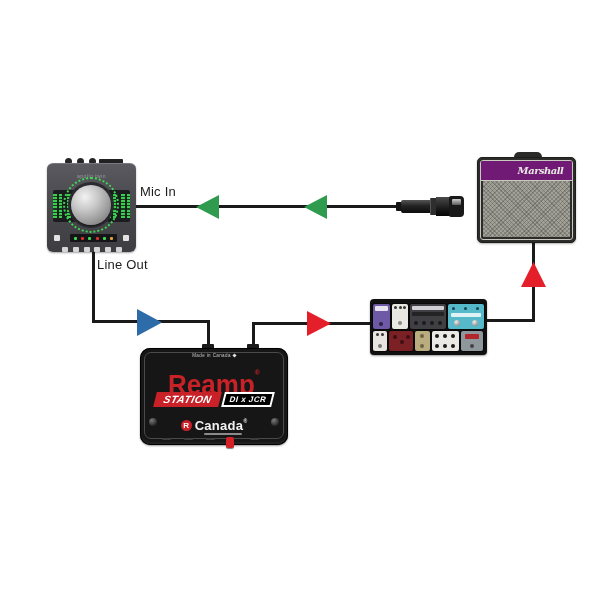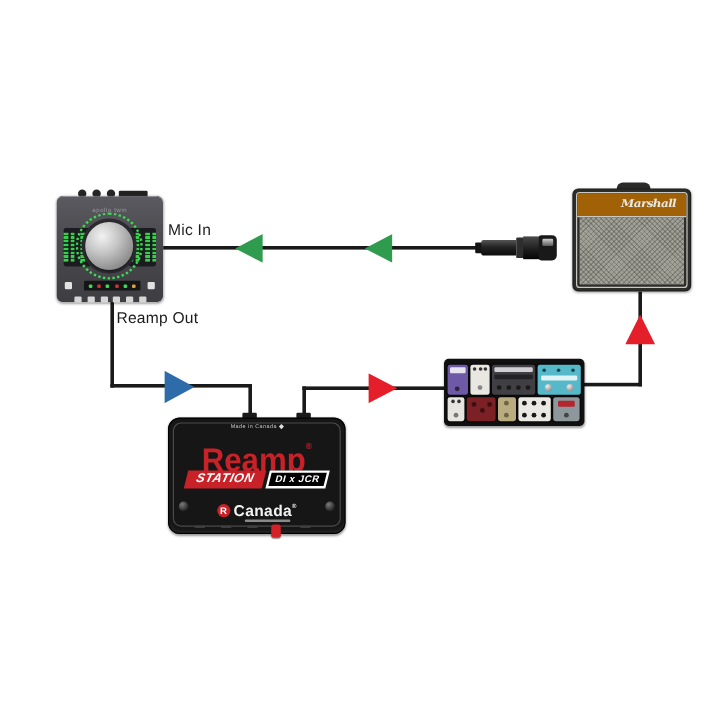--- a/index.html
+++ b/index.html
@@ -47,21 +47,21 @@
   .mic-cap{position:absolute;left:53px;top:2px;width:15px;height:21px;background:#191919;border-radius:2px 4px 4px 2px;}
   .mic-win{position:absolute;left:56px;top:5px;width:9px;height:6px;border-radius:1px;
       background:linear-gradient(180deg,#cfcfcf,#5a5a5a);}
 
   
   .amp{position:absolute;left:477px;top:152px;width:99px;height:91px;}
   .amp-handle{position:absolute;left:37px;top:0;width:28px;height:10px;background:#2b2b29;border-radius:5px 5px 0 0;}
   .amp-cab{position:absolute;left:0;top:5px;width:99px;height:86px;background:#2c2c2a;border-radius:5px;
       box-shadow:0 1px 2px rgba(0,0,0,.3);box-sizing:border-box;border:1px solid #1e1e1c;}
   .amp-inner{position:absolute;left:2px;top:2px;right:2px;bottom:2px;border:1px solid #c9c9bf;border-radius:3px;overflow:hidden;}
-  .amp-panel{position:absolute;left:0;right:0;top:0;height:19px;background:#a16207;border-bottom:1px solid #c9c9bf;
+  .amp-panel{position:absolute;left:0;right:0;top:0;height:19px;background:#701a75;border-bottom:1px solid #c9c9bf;
       display:flex;align-items:center;justify-content:center;padding-left:28px;}
   .amp-logo{color:#e8e8e2;font-family:"DejaVu Serif",serif;font-style:italic;font-weight:bold;font-size:10px;
       transform:scaleY(.9);letter-spacing:-.5px;}
   .amp-grille{position:absolute;left:2px;right:2px;top:20px;bottom:2px;background-color:#a2a198;
       background-image:repeating-linear-gradient(45deg,rgba(55,55,50,.28) 0 1px,transparent 1px 3px),
                        repeating-linear-gradient(-45deg,rgba(55,55,50,.28) 0 1px,transparent 1px 3px);}
 
   
   .pboard{position:absolute;left:370px;top:299px;width:117px;height:56px;background:#101010;border-radius:4px;
       box-shadow:0 1px 2px rgba(0,0,0,.4);}
@@ -109,21 +109,21 @@
   <div class="cable" style="left: 92px; top: 320px; width: 118px; height: 3px; background-color: rgb(26, 26, 26);"></div>
   <div class="cable" style="left: 207px; top: 320px; width: 3px; height: 30px; background-color: rgb(26, 26, 26);"></div>
   <div class="cable" style="left: 252px; top: 322px; width: 3px; height: 28px; background-color: rgb(26, 26, 26);"></div>
   <div class="cable" style="left: 252px; top: 322px; width: 122px; height: 3px; background-color: rgb(26, 26, 26);"></div>
   <div class="cable" style="left: 484px; top: 319px; width: 51px; height: 3px; background-color: rgb(26, 26, 26);"></div>
   <div class="cable" style="left: 532px; top: 243px; width: 3px; height: 79px; background-color: rgb(26, 26, 26);"></div>
   <div class="conn-nub" style="left:202px;top:344px;"></div>
   <div class="conn-nub" style="left:247px;top:344px;"></div>
 
   <div class="flow-label" style="left:140px;top:184px;">Mic In</div>
-  <div class="flow-label" style="left:97px;top:257px;">Reamp Out</div>
+  <div class="flow-label" style="left:97px;top:257px;">Line Out</div>
 
   <svg class="arrow" style="left:196px;top:195px;" width="23" height="24">
     <polygon points="23,0 23,24 0,12" fill="#2f9b4f"></polygon>
   </svg>
   <svg class="arrow" style="left:304px;top:195px;" width="23" height="24">
     <polygon points="23,0 23,24 0,12" fill="#2f9b4f"></polygon>
   </svg>
   <svg class="arrow" style="left:137px;top:309px;" width="25" height="27">
     <polygon points="0,0 25,13.5 0,27" fill="#2d6ca8"></polygon>
   </svg>

